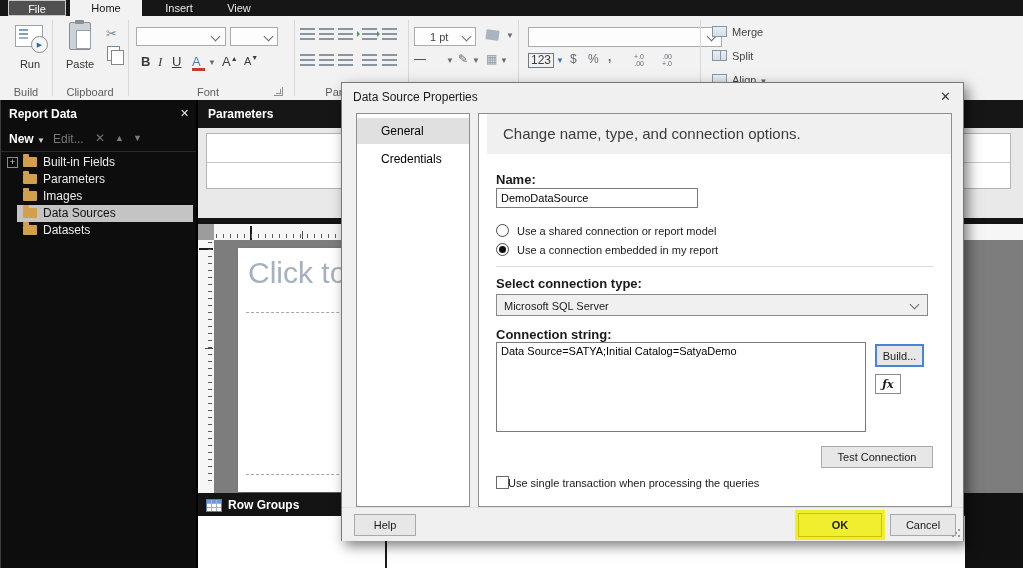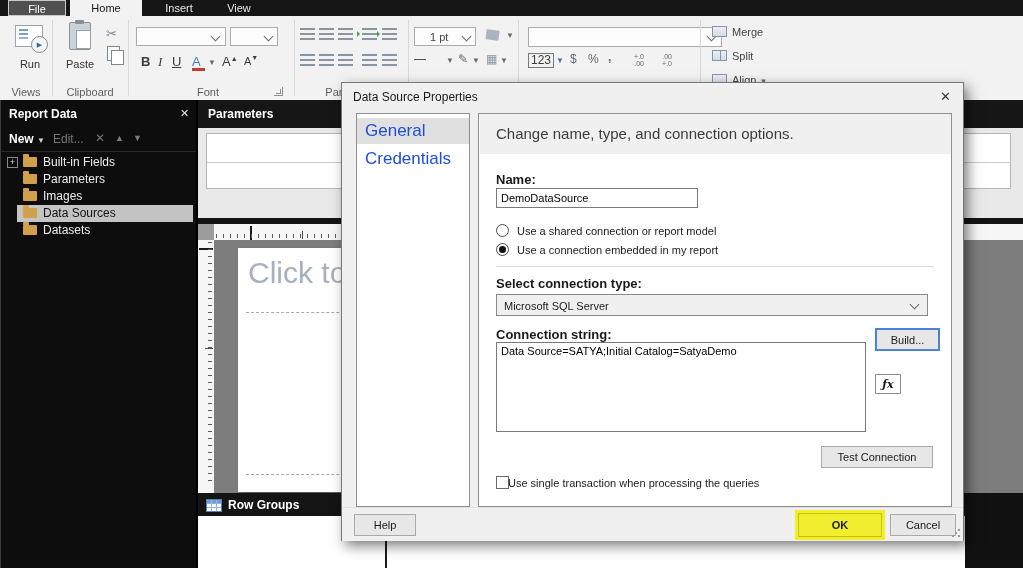--- a/index.html
+++ b/index.html
@@ -94,24 +94,24 @@
                  repeating-linear-gradient(to right,transparent 0 4px,#9ab4d4 4px 5px);}
   .grouping-body{left:0;top:416px;width:767px;height:52px;background:#fff;}
   .grouping-div{left:187px;top:416px;width:2px;height:52px;background:#1a1a1a;}
   .grouping-right{left:767px;top:393px;width:58px;height:75px;background:#111;}
   
   .dialog{left:341px;top:82px;width:623px;height:459px;background:#f0f0f0;border:1px solid #787878;
           box-shadow:4px 5px 12px rgba(0,0,0,.5);z-index:40;box-sizing:border-box;}
   .dlg-title{left:11px;top:7px;font-size:12px;color:#1a1a1a;}
   .dlg-close{left:598px;top:6px;font-size:13px;color:#3a3a3a;}
   .dlg-nav{left:14px;top:30px;width:114px;height:394px;background:#fff;border:1px solid #8f8f8f;box-sizing:border-box;}
-  .nav-item{left:0;width:112px;height:26px;line-height:26px;padding-left:8px;font-size:17px;color:#1d4ed8;box-sizing:border-box;}
+  .nav-item{left:0;width:112px;height:26px;line-height:26px;padding-left:24px;font-size:12px;color:#000000;box-sizing:border-box;}
   .nav-sel{background:#e0e0e0;}
   .dlg-content{left:136px;top:30px;width:474px;height:394px;background:#fff;border:1px solid #8f8f8f;box-sizing:border-box;overflow:hidden;}
-  .banner{left:1px;top:0;width:100%;height:40px;background:#f0f0f0;}
+  .banner{left:8px;top:0;width:100%;height:40px;background:#f0f0f0;}
   .heading{left:16px;top:11px;font-size:15px;color:#3c3c3c;}
   .flabel{font-size:13px;font-weight:bold;color:#1a1a1a;}
   .txt{font-size:11px;color:#1a1a1a;}
   .input{box-sizing:border-box;border:1px solid #7a7a7a;background:#fff;font-family:"Liberation Sans",sans-serif;font-size:11px;padding:2px 4px;}
   .radio{width:13px;height:13px;border:1px solid #4a4a4a;border-radius:50%;background:#fff;box-sizing:border-box;}
   .radio.sel::after{content:"";position:absolute;left:2px;top:2px;width:7px;height:7px;border-radius:50%;background:#101010;}
   .hline{height:0;border-top:1px solid #dcdcdc;}
   .select{background:#f0f0f0;border:1px solid #8a8a8a;box-sizing:border-box;}
   .btn{background:#e7e7e7;border:1px solid #a9a9a9;font-size:11px;color:#1a1a1a;text-align:center;box-sizing:border-box;font-family:"Liberation Sans",sans-serif;padding:0;}
   .btn-build{border:2px solid #4a84d8;}
@@ -136,21 +136,21 @@
     <div class="abs tab tab-insert">Insert</div>
     <div class="abs tab tab-view">View</div>
   </div>
 
   <div class="abs ribbon">
 
     <div class="abs" style="left:12px;top:6px;width:36px;height:58px;">
       <span class="abs run-ic" style="left:3px;top:3px;"></span>
       <div class="abs bigbtn-label" style="left:0;top:36px;width:36px;">Run</div>
     </div>
-    <div class="abs glabel" style="left:0;width:52px;">Views</div>
+    <div class="abs glabel" style="left:0;width:52px;">Build</div>
     <div class="abs gsep" style="left:52px;"></div>
 
     <div class="abs" style="left:60px;top:4px;width:40px;height:60px;">
       <span class="abs paste-ic" style="left:9px;top:2px;"></span>
       <div class="abs bigbtn-label" style="left:0;top:38px;width:40px;">Paste</div>
     </div>
     <span class="abs cut-ic" style="left:106px;top:10px;">✂</span>
     <span class="abs copy-ic" style="left:107px;top:30px;"></span>
     <div class="abs glabel" style="left:52px;width:76px;">Clipboard</div>
     <div class="abs gsep" style="left:128px;"></div>
@@ -322,21 +322,21 @@
 
       <span class="abs flabel" style="left:17px;top:162px;">Select connection type:</span>
       <div class="abs select" style="left:17px;top:180px;width:432px;height:22px;">
         <span class="txt" style="position:absolute;left:7px;top:5px;">Microsoft SQL Server</span>
         <span class="chev abs" style="right:9px;top:6px;"></span>
       </div>
 
       <span class="abs flabel" style="left:17px;top:213px;">Connection string:</span>
       <textarea class="abs input" spellcheck="false" style="left: 17px; top: 228px; width: 370px; height: 90px; resize: none;">Data Source=SATYA;Initial Catalog=SatyaDemo</textarea>
 
-      <button class="abs btn btn-build" style="left:396px;top:214px;width:65px;height:23px;">Build...</button>
+      <button class="abs btn btn-build" style="left:396px;top:230px;width:49px;height:23px;">Build...</button>
       <button class="abs btn btn-fx" style="left:396px;top:260px;width:26px;height:20px;">ƒx</button>
       <button class="abs btn" style="left:342px;top:332px;width:112px;height:22px;">Test Connection</button>
 
       <span class="abs cb" style="left:17px;top:362px;"></span>
       <span class="abs txt" style="left:29px;top:363px;">Use single transaction when processing the queries</span>
     </div>
 
     <div class="abs dlg-footer">
       <button class="abs btn" style="left:12px;top:6px;width:62px;height:22px;">Help</button>
       <button class="abs btn btn-ok" style="left:456px;top:5px;width:84px;height:24px;">OK</button>

